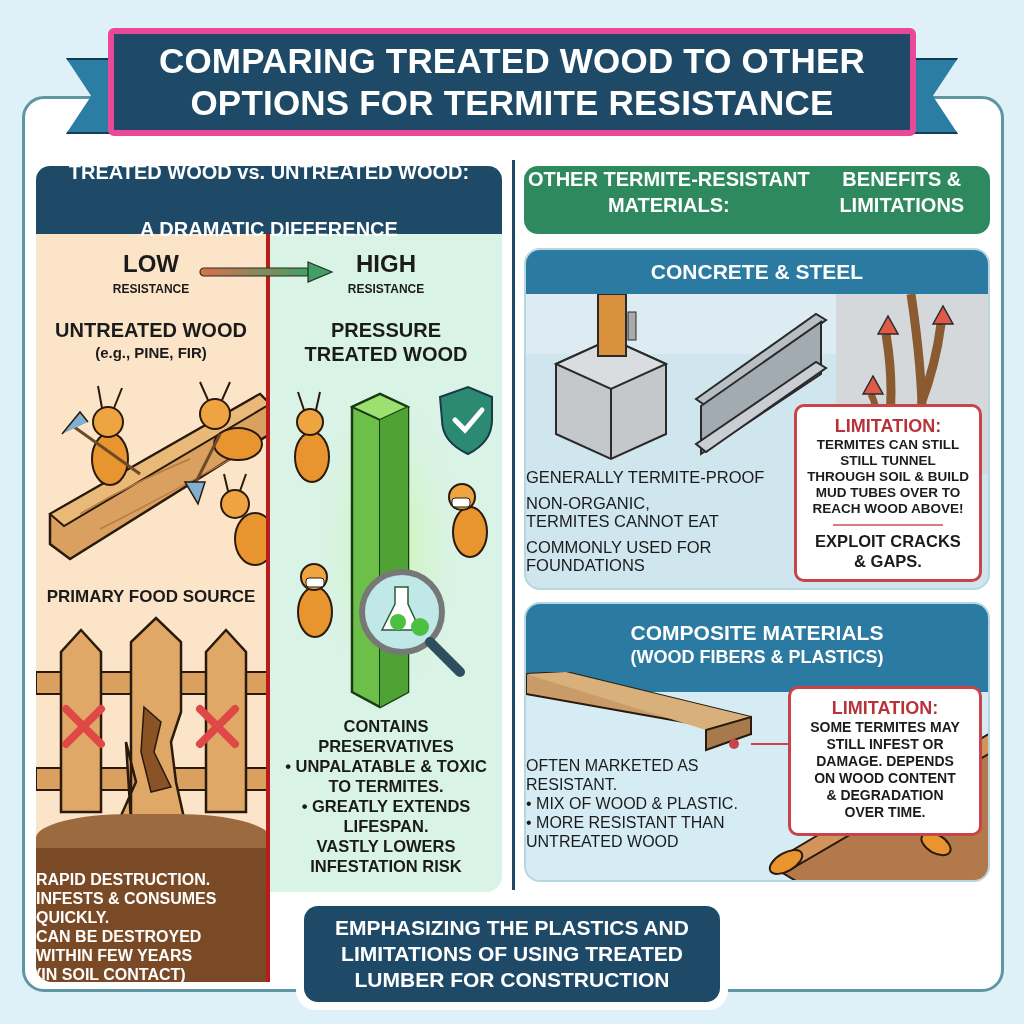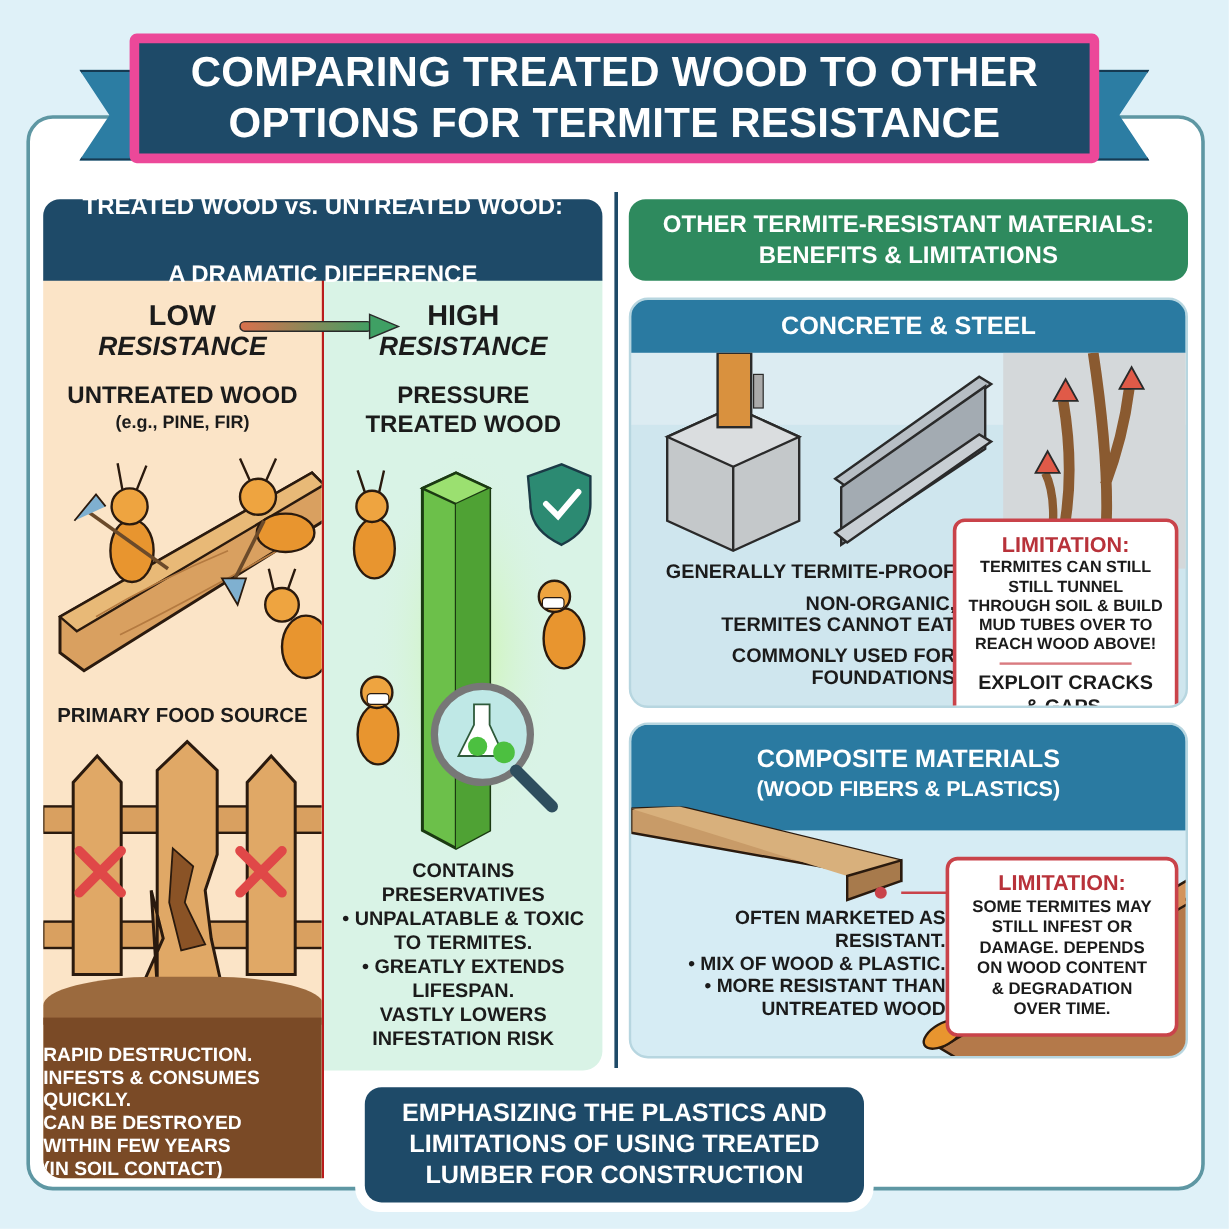--- a/index.html
+++ b/index.html
@@ -19,48 +19,48 @@
     position: absolute; left: 108px; top: 28px; width: 808px; height: 108px;
     z-index: 5;
   }
   .banner .ribbon-l, .banner .ribbon-r {
     position: absolute; top: 30px; width: 90px; height: 76px; background: #2c7da3;
     border: 2px solid #163a52;
   }
   .banner .ribbon-l { left: -42px; clip-path: polygon(0 0, 100% 0, 100% 100%, 0 100%, 28% 50%); }
   .banner .ribbon-r { right: -42px; clip-path: polygon(0 0, 100% 0, 72% 50%, 100% 100%, 0 100%); }
   .banner .main {
-    position: absolute; inset: 0; background: #1e4a68; border: 8px solid #ec4899;
+    position: absolute; inset: 0; background: #1e4a68; border: 6px solid #ec4899;
     border-radius: 6px; display: flex; flex-direction: column; justify-content: center;
     align-items: center; color: #fff; font-weight: 700; font-size: 35px; line-height: 42px;
     letter-spacing: 0.2px; text-align: center;
     font-family: "Liberation Sans", sans-serif;
   }
 
   
   .left-header {
     position: absolute; left: 36px; top: 166px; width: 466px; height: 68px;
     background: #1e4a68; border-radius: 14px 14px 0 0; color: #fff;
     font-weight: 700; font-size: 20px; line-height: 26px; text-align: center;
     display: flex; flex-direction: column; justify-content: center; z-index: 2; gap: 31px;
   }
   .left-panel {
     position: absolute; left: 36px; top: 232px; width: 466px; height: 750px;
   }
   .untreated {
     position: absolute; left: 0; top: 0; width: 234px; height: 750px; background: #fbe4c7;
-    border-right: 2px solid #b91c1c; overflow: hidden; border-radius: 0 0 0 16px;
+    border-right: 4px solid #b91c1c; overflow: hidden; border-radius: 0 0 0 16px;
   }
   .treated {
     position: absolute; left: 234px; top: 0; width: 232px; height: 660px; background: #d9f3e6;
     border-radius: 0 0 16px 0; overflow: hidden;
   }
   .res-title { position: absolute; width: 100%; text-align: center; font-weight: 700; }
   .res-big { font-size: 24px; line-height: 28px; }
-  .res-small { font-size: 22px; line-height: 22px; font-style: italic; }
+  .res-small { font-size: 12px; line-height: 22px; }
   .wood-title { font-size: 20px; line-height: 25px; }
   .wood-sub { font-size: 15px; line-height: 20px; }
   .arrow {
     position: absolute; left: 162px; top: 28px; width: 140px; height: 24px; z-index: 3;
   }
   .caption-dark {
     position: absolute; width: 100%; text-align: center; font-weight: 700; font-size: 17px;
   }
   .soil {
     position: absolute; left: 0; top: 616px; width: 234px; height: 134px;
@@ -74,43 +74,43 @@
   .treated-text {
     position: absolute; left: 0; top: 484px; width: 232px; text-align: center;
     font-weight: 700; font-size: 16.5px; line-height: 20px;
   }
 
   
   .right-header {
     position: absolute; left: 524px; top: 166px; width: 466px; height: 68px;
     background: #2e8a5e; border-radius: 14px; color: #fff; font-weight: 700;
     font-size: 20px; line-height: 26px; text-align: center;
-    display: flex; flex-direction: column; justify-content: center;
+    display: flex; flex-direction: row; justify-content: center;
   }
   .divider {
     position: absolute; left: 512px; top: 160px; width: 3px; height: 730px; background: #1e4a68;
   }
   .card {
     position: absolute; left: 524px; width: 466px; background: #cfe6ee; border-radius: 16px;
     overflow: hidden; border: 2px solid #b7d6e0;
   }
   .card-head {
     background: #2a7aa1; color: #fff; font-weight: 700; text-align: center;
   }
   .card.concrete { top: 248px; height: 342px; }
   .card.concrete .card-head { height: 44px; font-size: 21px; line-height: 44px; }
   .card.composite { top: 602px; height: 280px; background: #d6ecf4; }
   .card.composite .card-head { height: 88px; font-size: 21px; line-height: 26px; padding-top: 16px; }
   .card.composite .card-head .sub { font-size: 18px; line-height: 22px; }
   .benefits {
-    position: absolute; text-align: right; font-weight: 700; color: #1b1b1b;
+    position: absolute; text-align: left; font-weight: 400; color: #1b1b1b;
   }
   .limit-box {
     position: absolute; background: #fff; border: 3px solid #c9434a; border-radius: 10px;
-    text-align: center; font-weight: 700; color: #1b1b1b; margin-top: 28px;
+    text-align: center; font-weight: 700; color: #1b1b1b;
   }
   .limit-title { color: #b8323a; font-size: 18px; line-height: 22px; }
   .limit-body { font-size: 13.5px; line-height: 16px; }
   .limit-hr { width: 60%; height: 2px; background: #c9434a; margin: 7px auto 5px; opacity: .7; }
   .limit-extra { font-size: 16.5px; line-height: 20px; }
 
   .footer {
     position: absolute; left: 296px; top: 898px; width: 432px; height: 112px;
     background: #fff; border-radius: 20px; padding: 8px;
     z-index: 6;

